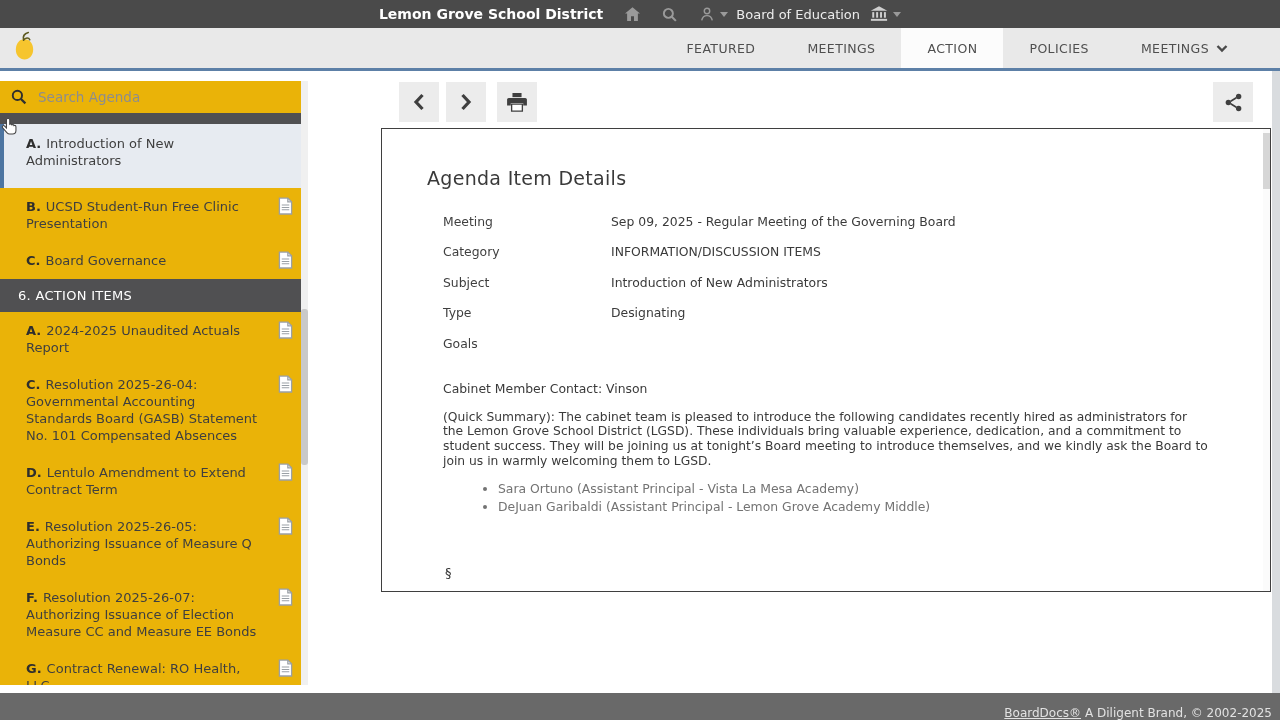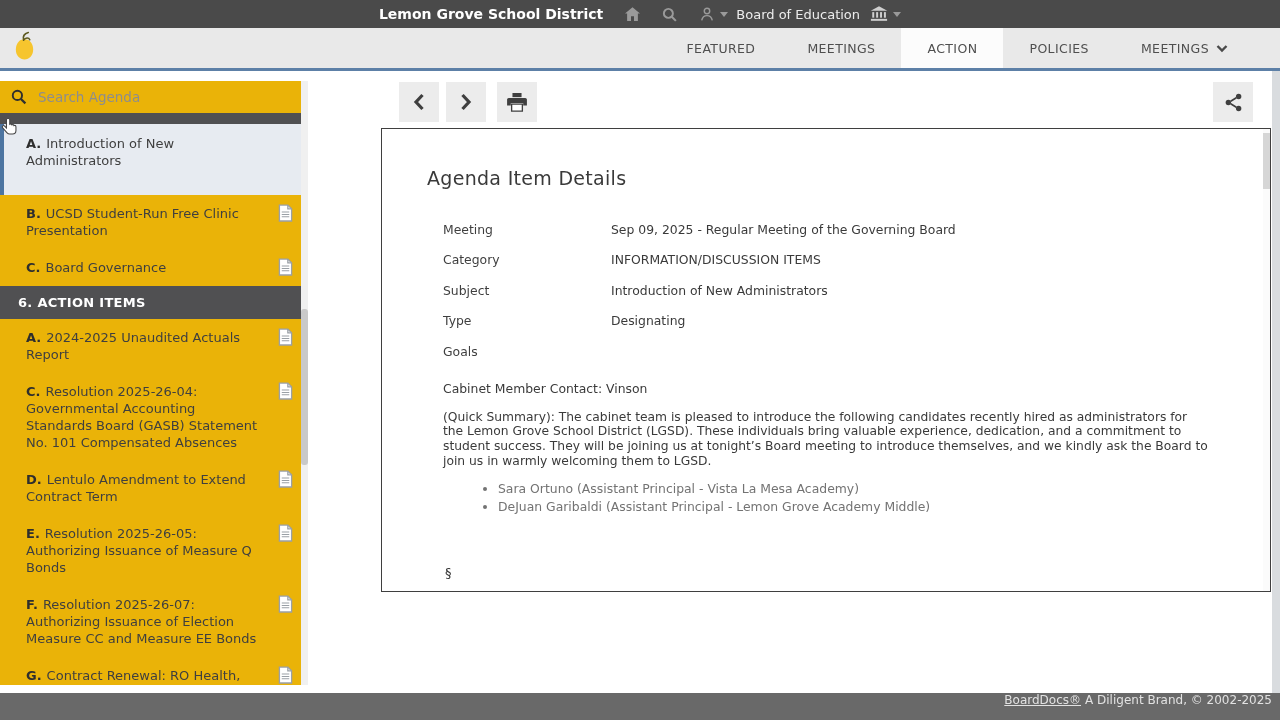--- a/index.html
+++ b/index.html
@@ -31,53 +31,53 @@
   
   .sidebar{position:absolute;left:0;top:81px;width:308px;height:604px;background:#eab308;overflow:hidden}
   .search-row{height:32px;display:flex;align-items:center;padding-left:11px}
   .search-row svg{flex:0 0 auto}
   .search-input{border:none;outline:none;font-size:13.5px;color:#333;width:290px;
                 margin-left:9px;font-family:inherit;background:transparent}
   .search-input::placeholder{color:#8d8d8d;opacity:1}
   .strip{height:11px;background:#505052;width:100%}
   .srow{position:relative;padding:10px 46px 10px 26px;font-size:13px;line-height:17px;color:#3f3f3f;cursor:pointer}
   .srow .ltr{font-weight:700;color:#2e2e2e;margin-right:5px}
-  .srow.selected{background:#e7ebf1;border-left:4px solid #4d75a1;padding-left:22px;padding-top:11px;padding-bottom:26px}
+  .srow.selected{background:#e7ebf1;border-left:4px solid #4d75a1;padding-left:22px;padding-top:11px;padding-bottom:19px}
   .doc{position:absolute;right:15px;top:9px}
-  .shead{background:#505052;color:#fff;font-weight:700;font-size:13px;letter-spacing:.3px;
+  .shead{background:#505052;color:#fff;font-weight:400;font-size:13px;letter-spacing:.3px;
          padding:9px 0 9px 18px;cursor:pointer}
   .sb-scroll{position:absolute;right:0;top:0;width:7px;height:604px;background:#f0f0f0}
   .sb-thumb{position:absolute;top:228px;left:0;width:7px;height:156px;background:#c9c9c9;border-radius:3px;cursor:grab}
 
   
   .tool{position:absolute;width:40px;height:40px;top:82px;background:#ececec;border:none;
         display:flex;align-items:center;justify-content:center;cursor:pointer;padding:0}
   #btn-prev{left:399px}#btn-next{left:446px}#btn-print{left:497px}#btn-share{left:1213px}
 
   
   .panel{position:absolute;left:381px;top:128px;width:890px;height:464px;background:#fff;
          border:1px solid #3f3f3f;box-sizing:border-box}
   .panel-title{margin:38px 0 0 45px;font-size:19px;font-weight:400;color:#3a3a3a;letter-spacing:.3px}
   .fields{margin:17px 0 0 61px}
-  .frow{display:flex;align-items:flex-end;height:30.5px}
+  .frow{display:flex;align-items:center;height:30.5px}
   .flabel{width:168px;flex:0 0 168px;font-size:12.4px;color:#3f3f3f}
   .fvalue{font-size:12.4px;color:#3a3a3a}
   .contact{margin:22px 0 0 61px;font-size:12.4px;color:#3a3a3a}
   .summary{margin:14px 0 0 61px;width:768px;font-size:12.3px;line-height:14.7px;color:#3a3a3a}
   .cands{margin:13px 0 0 0;padding-left:116px;font-size:12.4px;color:#737373}
   .cands li{margin-bottom:3px}
   .footnote{position:absolute;left:63px;bottom:11px;font-size:13px;color:#3a3a3a}
   .panel-scroll{position:absolute;right:0;top:0;width:7px;height:100%;background:#fbfbfb}
   .panel-thumb{position:absolute;top:4px;left:0;width:7px;height:56px;background:#d6d6d6;cursor:grab}
 
   .page-scroll{position:absolute;right:0;top:71px;width:8px;height:622px;background:#d9dcdf}
 
   
   .footer{position:absolute;left:0;bottom:0;width:1280px;height:27px;background:#696969;
-          box-sizing:border-box;display:flex;align-items:flex-start;justify-content:flex-end;
+          box-sizing:border-box;display:flex;align-items:flex-end;justify-content:flex-end;
           padding-right:8px;font-size:12px;color:#e2e2e2}
   .footer a{color:#e2e2e2;text-decoration:underline;cursor:pointer}
   .footer .suffix{margin-left:4px}
 
   .cursor{position:absolute;left:1px;top:117px;pointer-events:none}
 </style>
 </head>
 <body>
 
 <header class="topbar">

